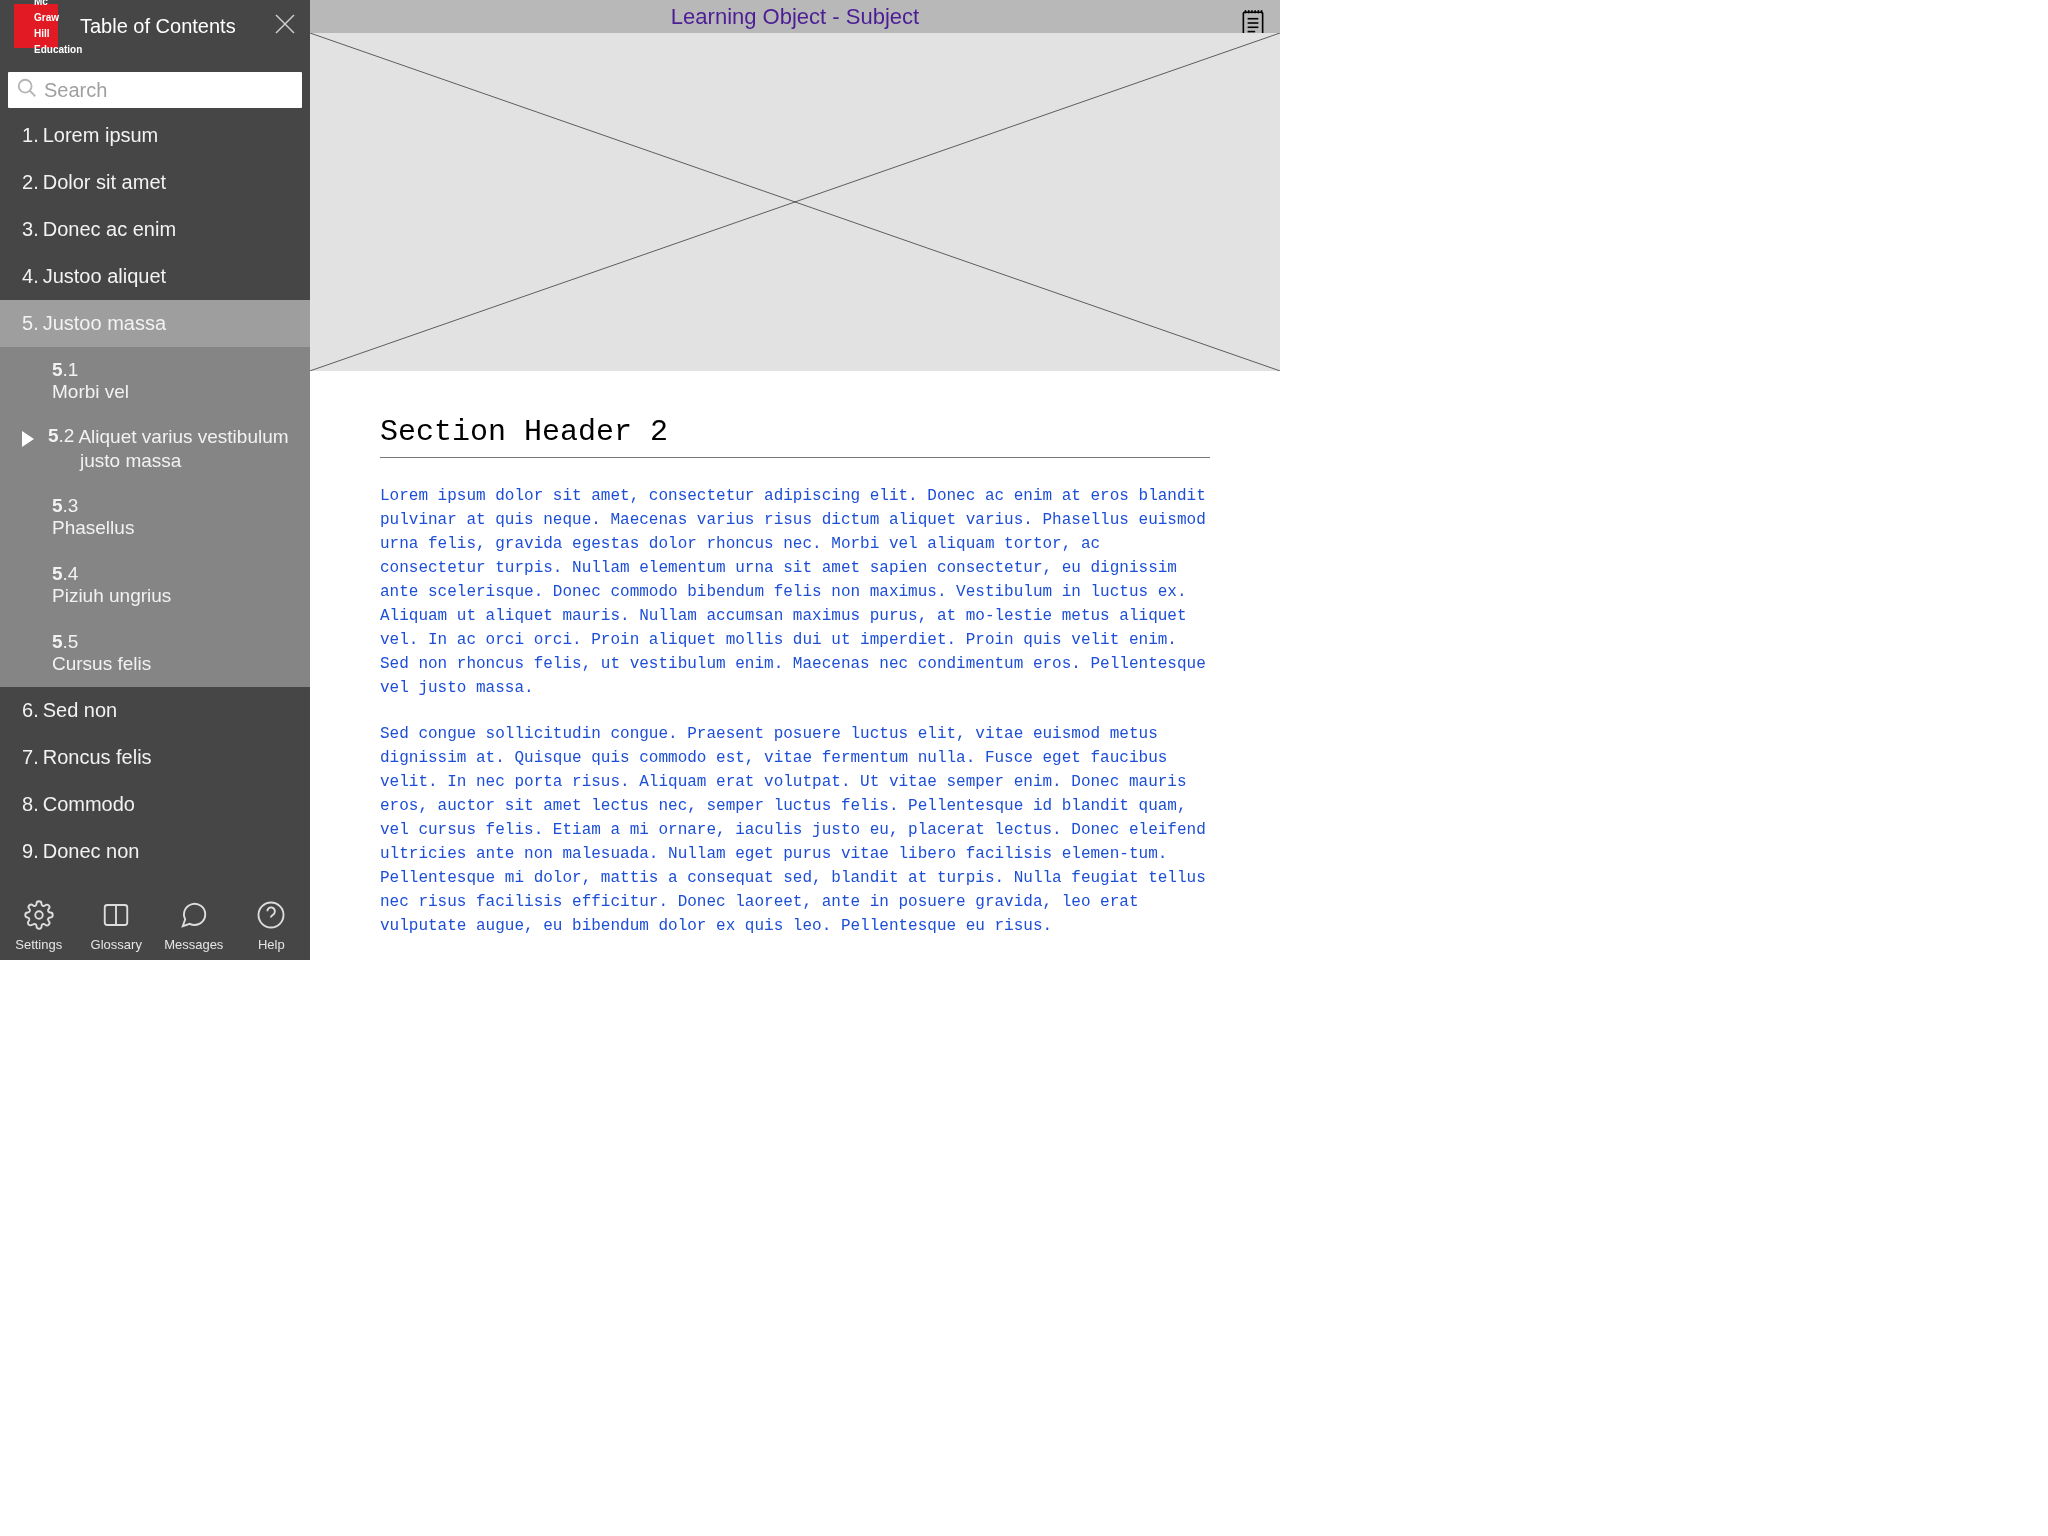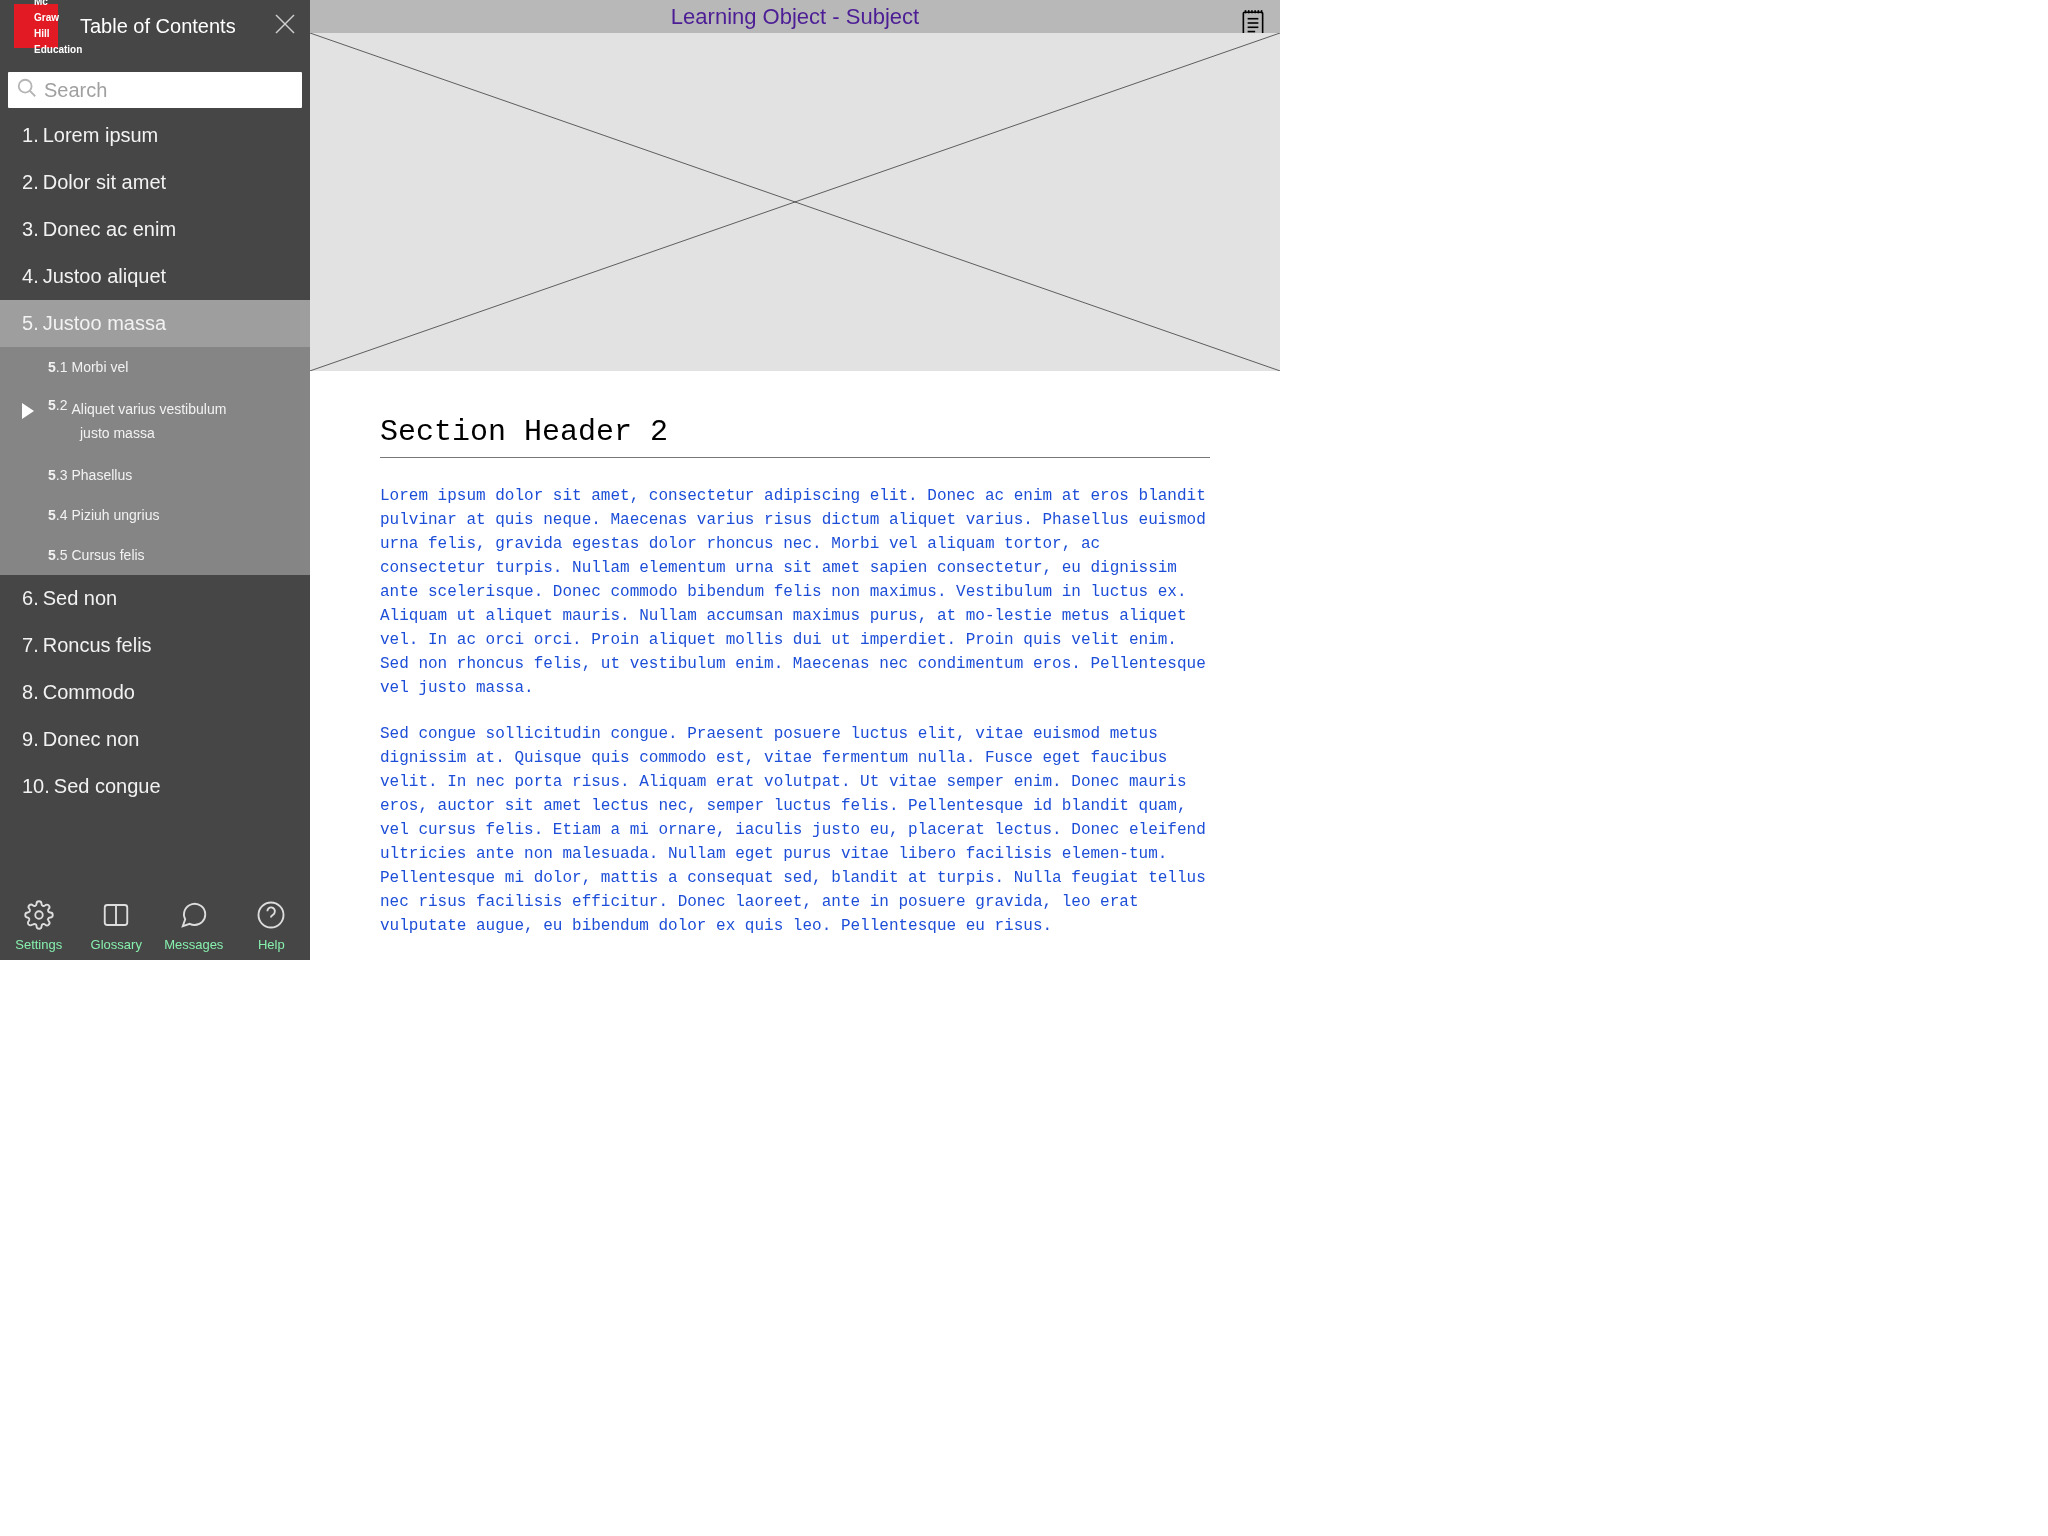--- a/index.html
+++ b/index.html
@@ -63,22 +63,23 @@
     cursor:pointer;
   }
   .toc-item .num { font-weight:500; }
   .toc-item.top-active {
     background:#9e9e9f;
   }
   .toc-item.top-active .lbl { font-weight:500; }
   .toc-item.sub {
     background:#858586;
     padding-left:48px;
-    font-size:14px;
+    font-size:19px;
     font-weight: 400;
+    flex-direction: column;
   }
   .toc-item.sub .subnum-main{font-weight:600;}
   .toc-item.sub.current { position:relative; }
   .toc-item.sub.current::before {
     content:""; position:absolute; left:22px; top:16px;
     width:0;height:0;
     border-left:12px solid #fff;
     border-top:8px solid transparent;
     border-bottom:8px solid transparent;
   }
@@ -90,21 +91,21 @@
   .sub-wrap-52 .subnum { float:left; }
 
   
   .bottom-bar {
     display:flex; justify-content:space-around;
     padding:4px 0 0 0; height:72px;
     align-items:center;
   }
   .bottom-item {
     display:flex; flex-direction:column; align-items:center;
-    color:#86efac; font-size:13px; cursor:pointer;
+    color:#e5e5e5; font-size:13px; cursor:pointer;
     gap:4px; flex:1;
   }
   .bottom-item svg{stroke:#ddd;}
 
   
   .main { flex:1; height:100%; display:flex; flex-direction:column; background:#fff;}
   .top-bar {
     height:48px; background:#b8b8b8;
     display:flex; align-items:center; justify-content:center;
     position:relative;

